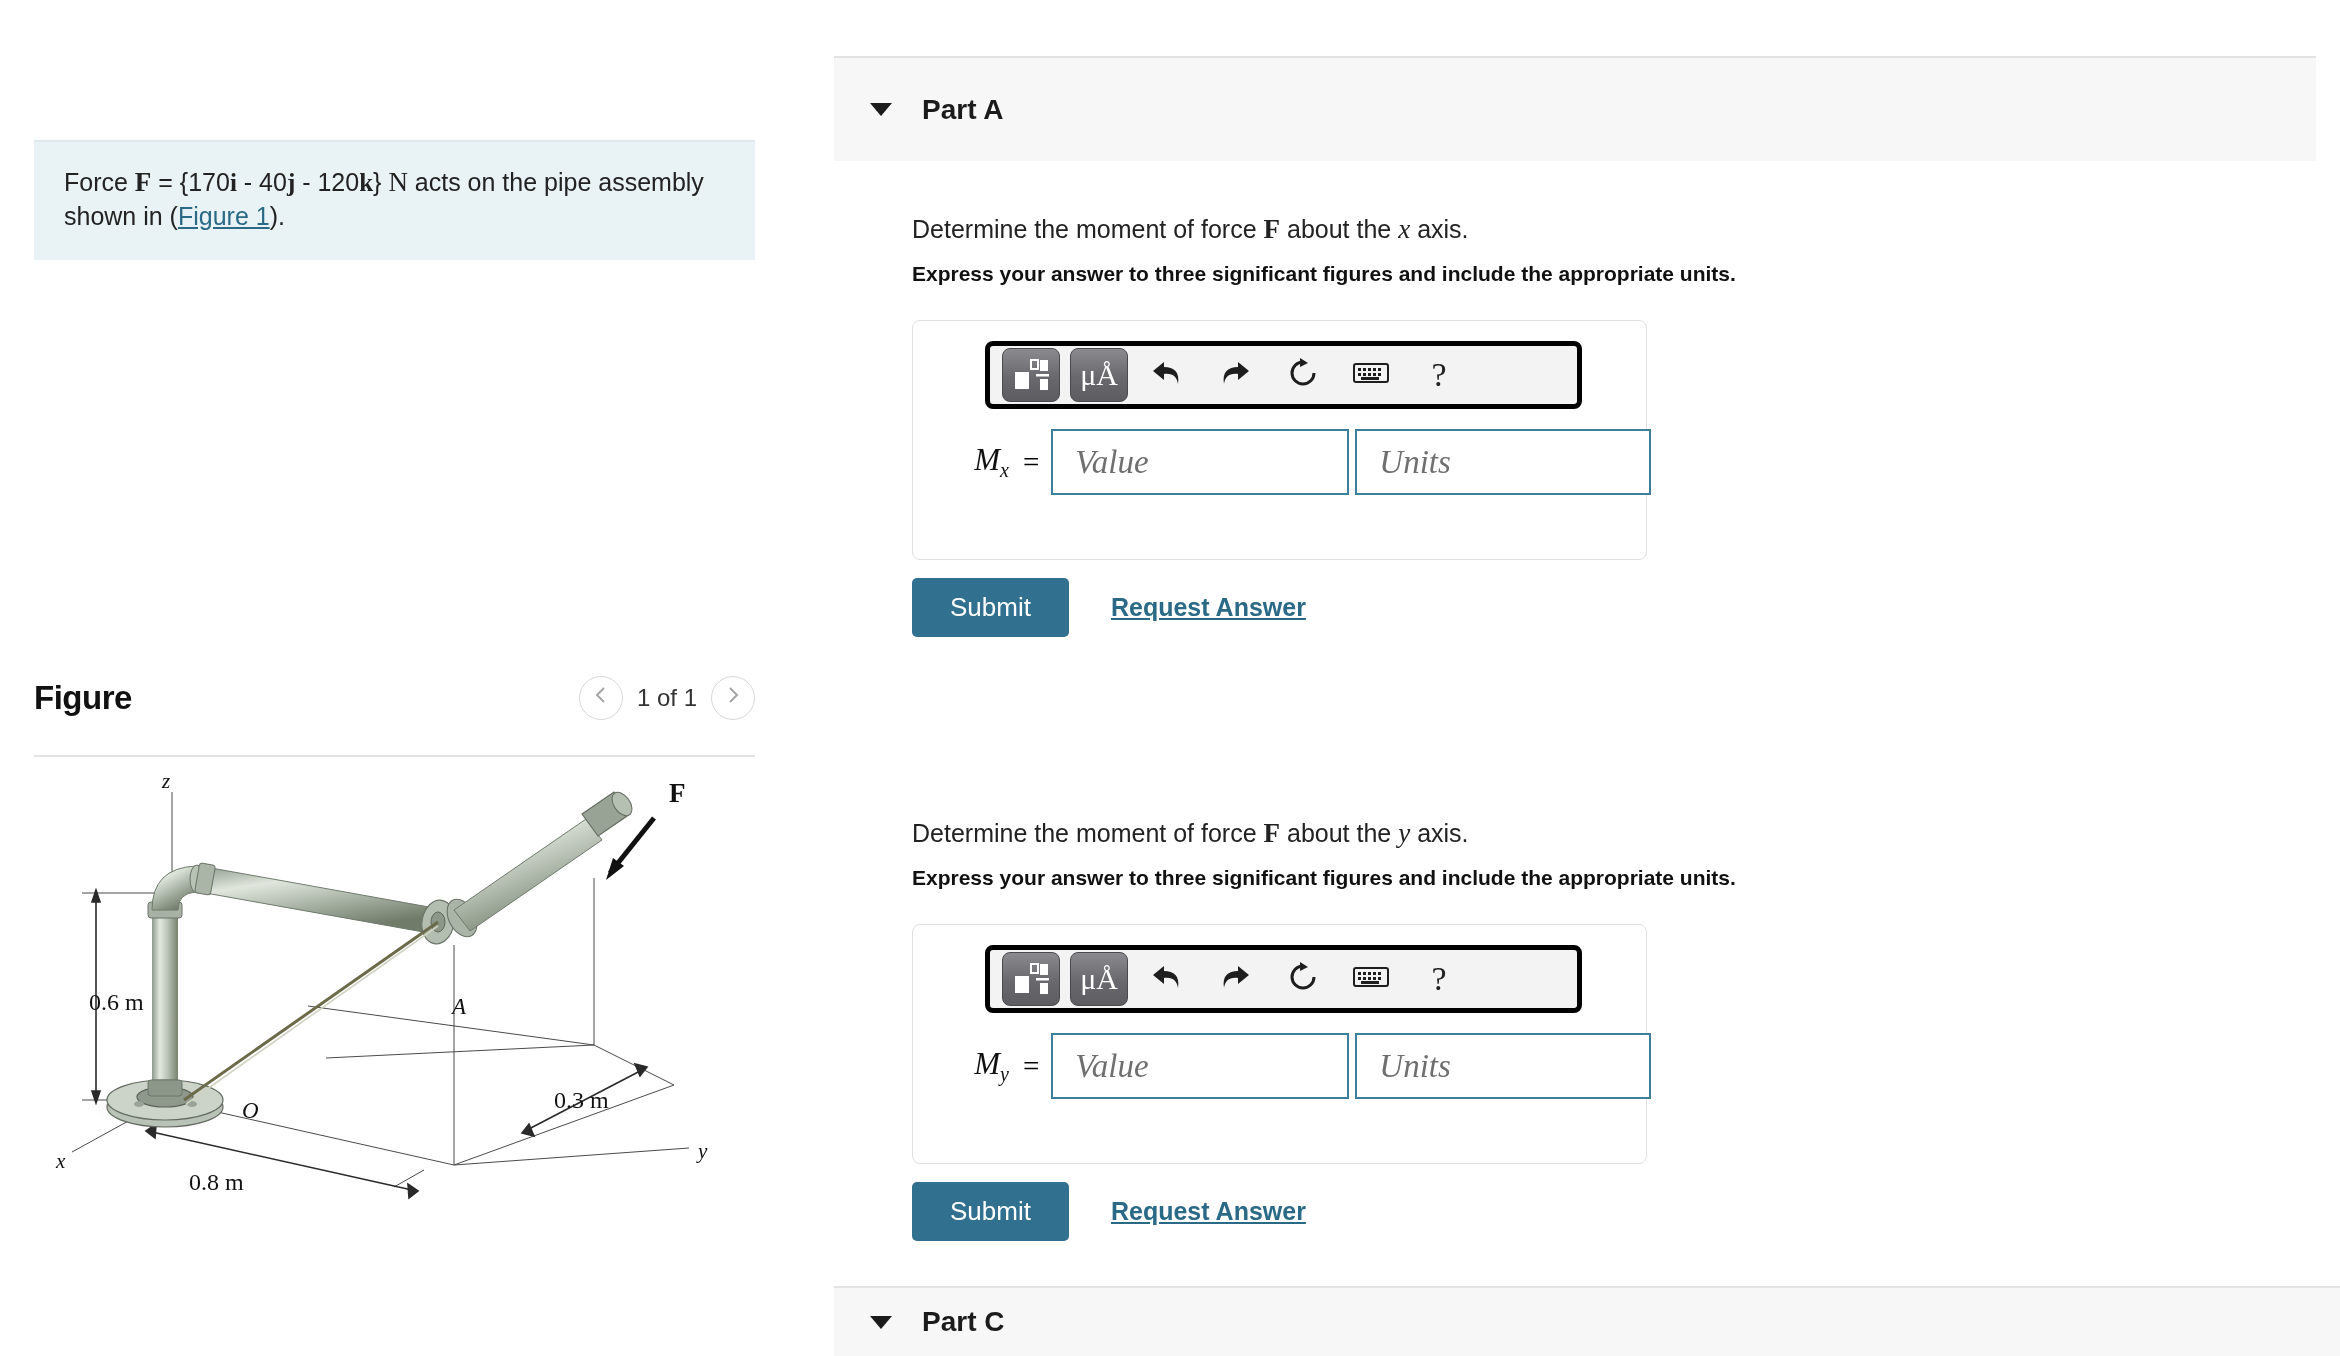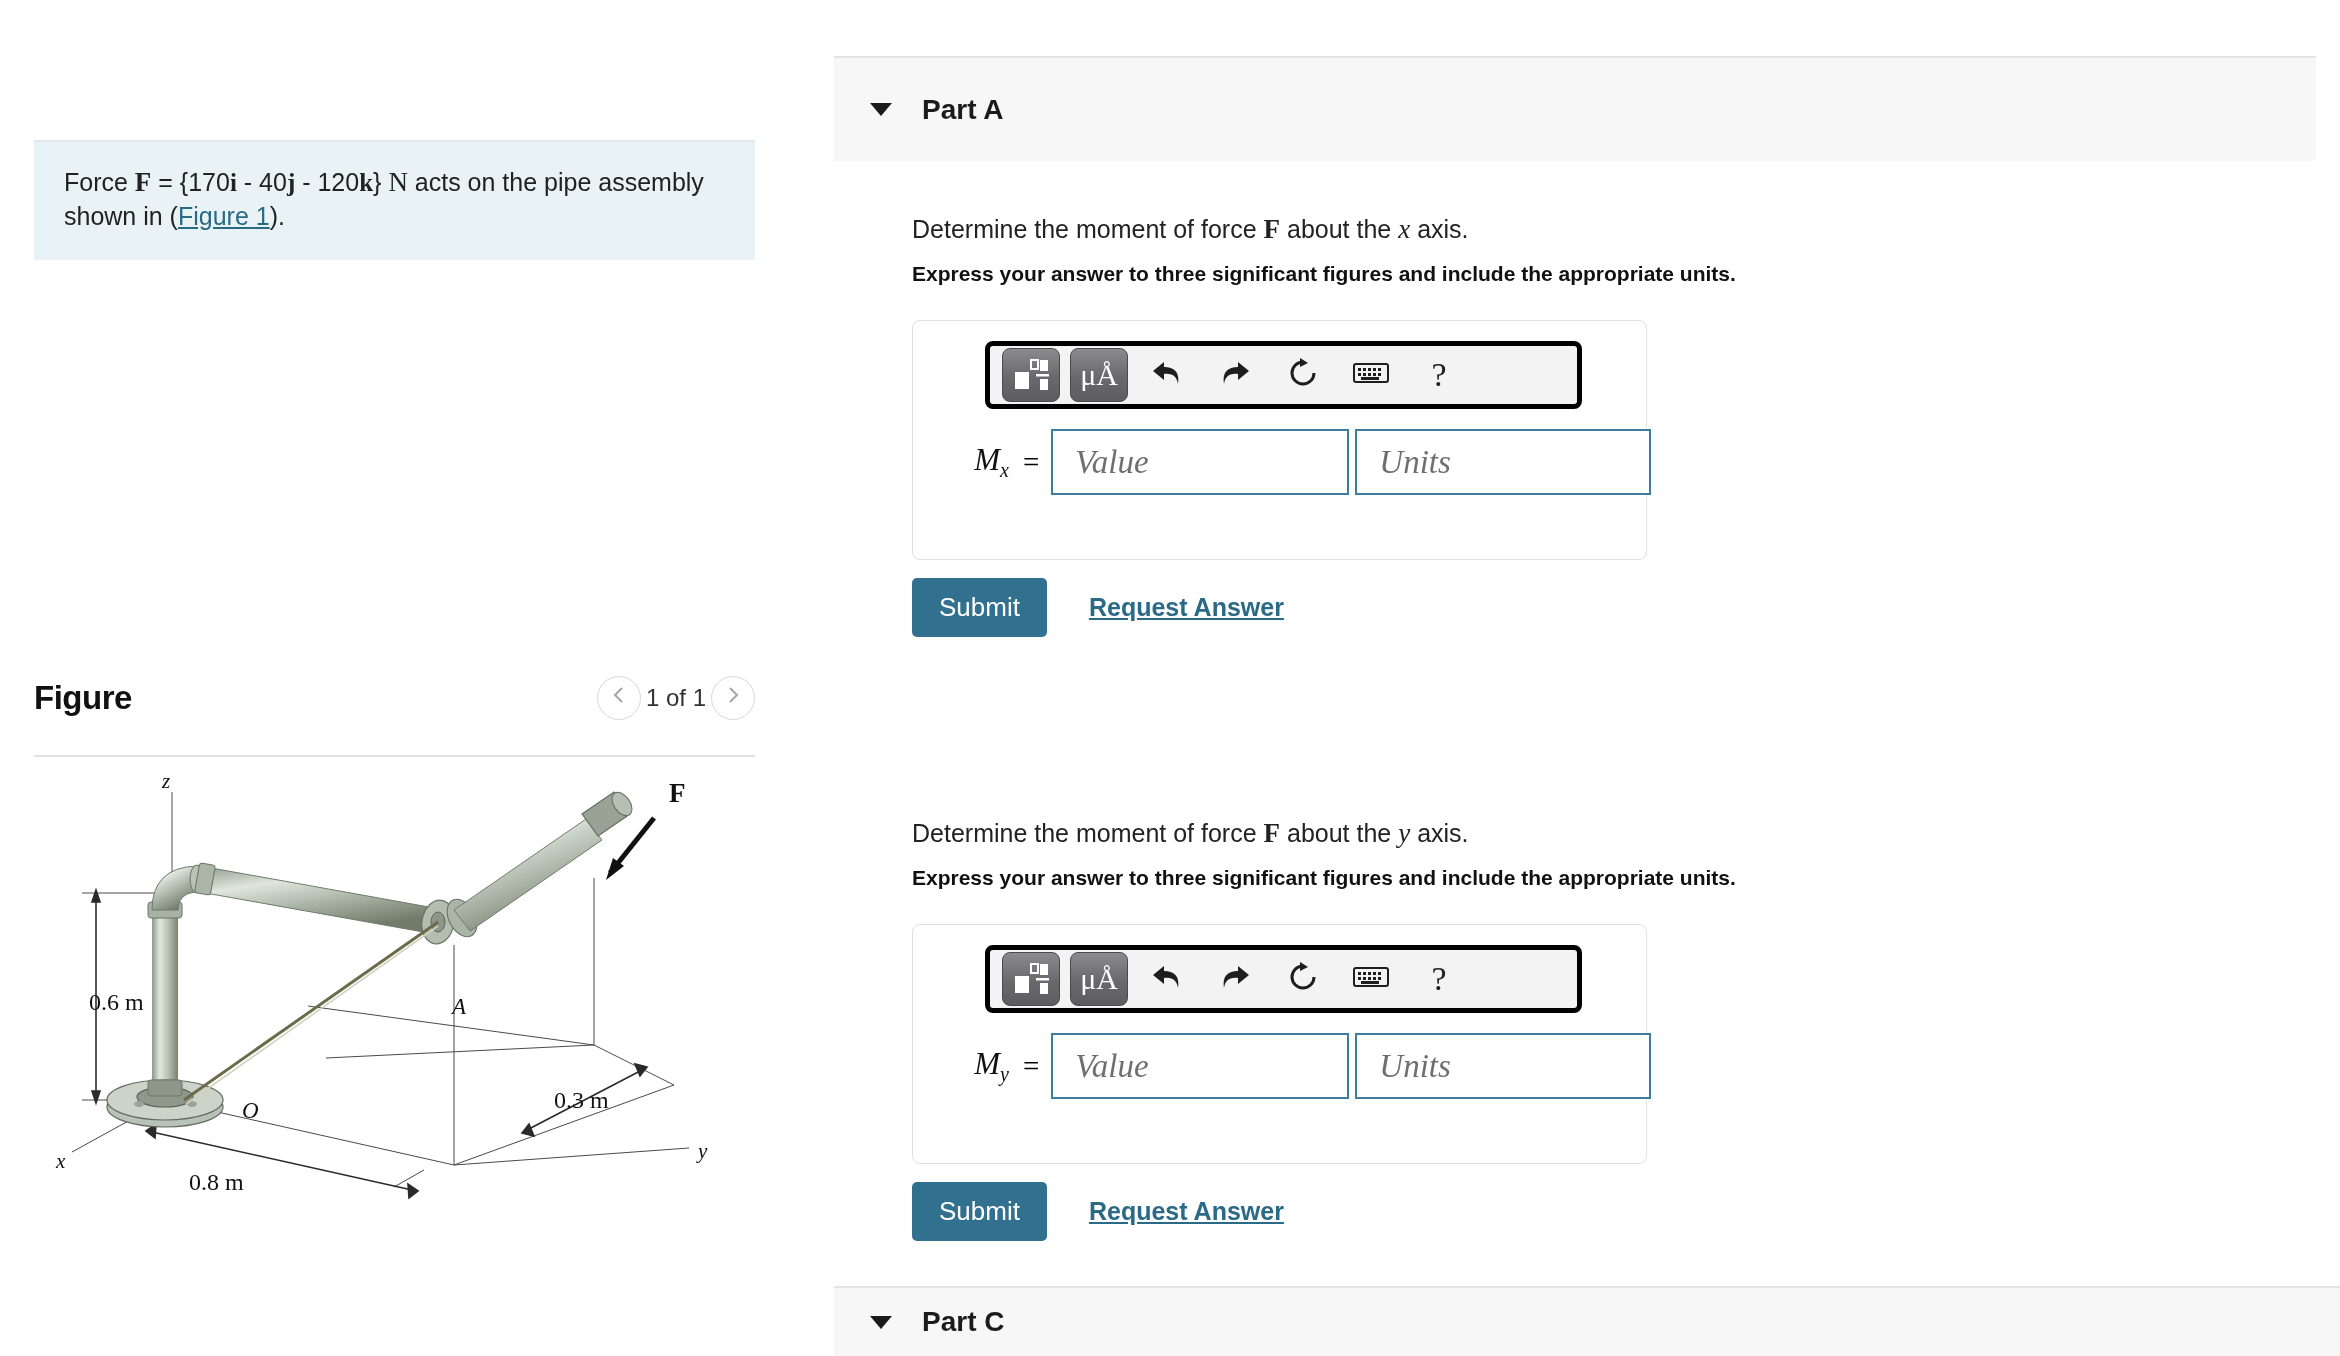--- a/index.html
+++ b/index.html
@@ -45,21 +45,21 @@
   .unitN { font-family: "Liberation Serif", serif; font-size: 27px; }
   .bvec { font-family: "Liberation Serif", serif; font-weight: bold; }
   .fig-link { color: #2a6a86; text-decoration: underline; }
 
   .figure-head {
     position: absolute; left: 34px; top: 676px;
     width: 721px;
     display: flex; align-items: center; justify-content: space-between;
   }
   .figure-title { font-size: 33px; font-weight: bold; color: #111; letter-spacing: -0.5px; }
-  .fig-nav { display: flex; align-items: center; gap: 5px; }
+  .fig-nav { display: flex; align-items: center; gap: 14px; }
   .circ-btn {
     width: 44px; height: 44px; border-radius: 50%;
     border: 1.5px solid #d8d8d8; background: #fff;
     display: flex; align-items: center; justify-content: center;
     color: #9a9a9a; font-size: 22px;
   }
   .fig-count { font-size: 24px; color: #333; }
   .figure-rule {
     position: absolute; left: 34px; top: 755px; width: 721px;
     height: 2px; background: #e2e2e2;
@@ -145,21 +145,21 @@
     font-family: "Liberation Serif", serif; font-style: italic;
     font-size: 33px; color: #6f6f6f;
   }
   .ans-value { width: 298px; }
   .ans-units { width: 296px; margin-left: 6px; }
 
   .submit-row { position: absolute; left: 127px; display: flex; align-items: center; }
   .submit-btn {
     background: #31708f; color: #fff; border: none;
     font-family: "Liberation Sans", sans-serif;
-    font-size: 26px; padding: 14px 27px; border-radius: 5px;
+    font-size: 26px; padding: 14px 38px; border-radius: 5px;
   }
   .request-link {
     margin-left: 42px; color: #2a6a86; font-size: 25px;
     font-weight: bold; text-decoration: underline;
   }
 </style>
 </head>
 <body>
 
 <div class="page">

